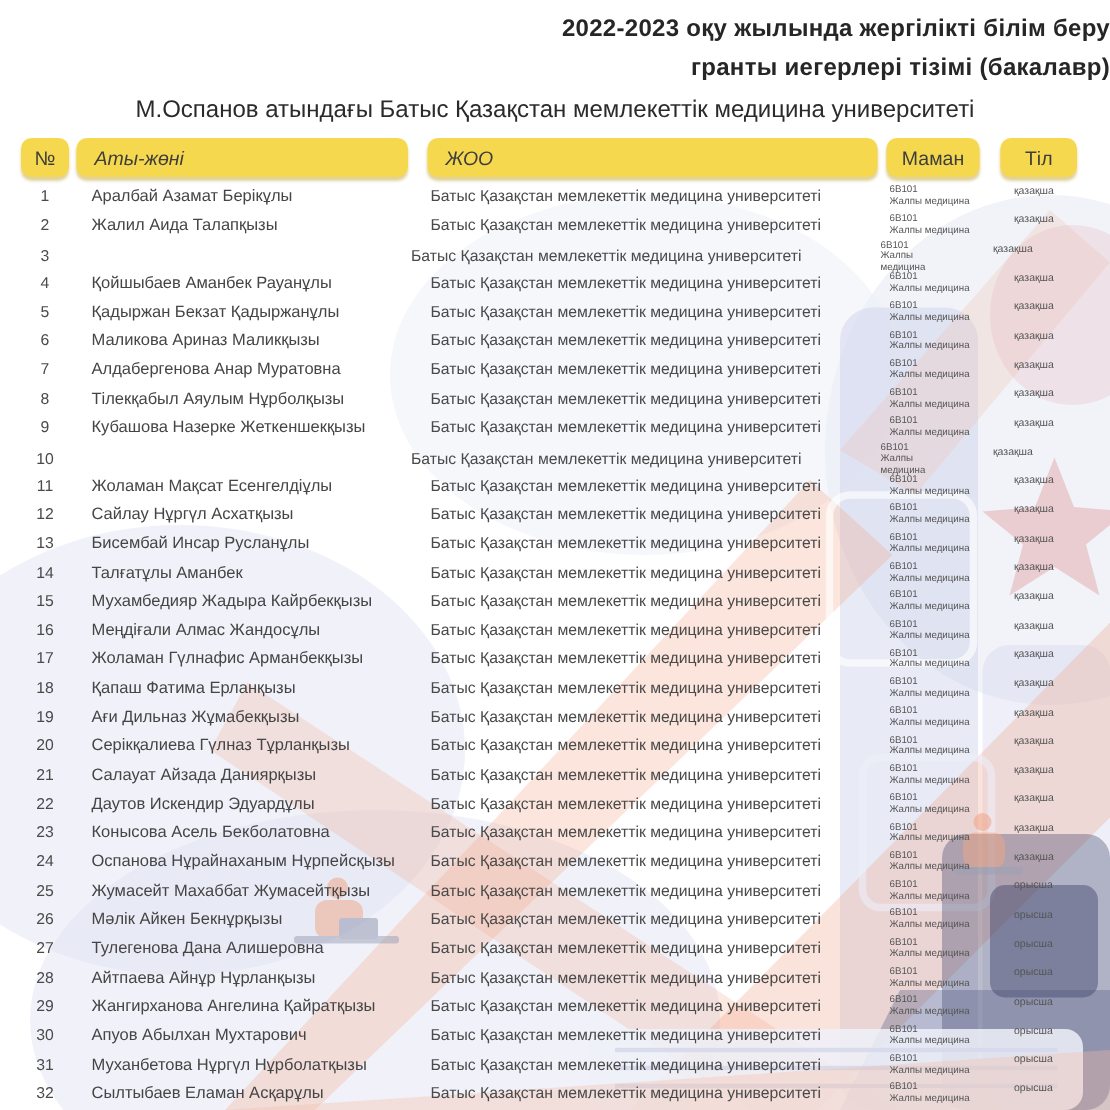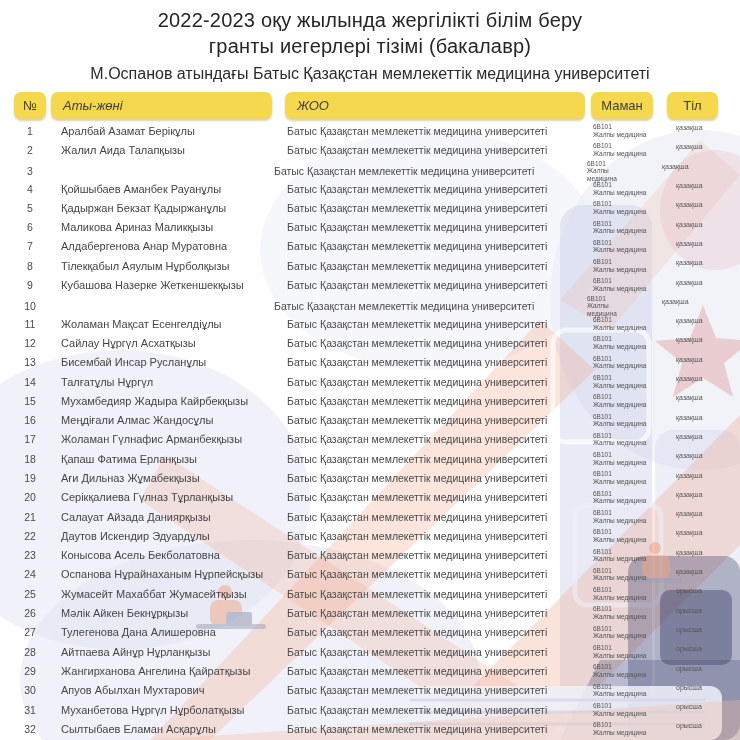--- a/index.html
+++ b/index.html
@@ -9,22 +9,22 @@
     background:#ffffff;
     overflow:hidden;
   }
   .page{position:relative;width:740px;height:740px;background:#fff;}
   .watermark{position:absolute;inset:0;z-index:0;pointer-events:none;}
   .content{position:absolute;inset:0;z-index:1;}
 
   
   .titles{position:absolute;top:7px;left:0;width:740px;text-align:center;}
   .title-line{
-    font-size:20px;line-height:26px;font-weight:400;
-    color:#262626;letter-spacing:.2px;margin:0;
+    font-size:16px;line-height:26px;font-weight:700;
+    color:#262626;letter-spacing:.2px;margin:0;text-align:right;
   }
   .subtitle{
     margin-top:5px;font-size:16px;line-height:20px;font-weight:500;color:#2b2b2b;text-align:center;
   }
 
   
   .grid{
     display:grid;
     grid-template-columns:32px 5px 221px 13px 300px 6px 62px 14px 51px;
     box-sizing:border-box;
@@ -319,21 +319,21 @@
       <div>6B101</div>
       <div>Жалпы медицина</div>
     </div>
     <div></div>
     <div class="c-lang">қазақша</div>
   </div>
 
   <div class="grid row">
     <div class="c-num">14</div>
     <div></div>
-    <div class="c-name">Талғатұлы Нұргүл</div>
+    <div class="c-name">Талғатұлы Аманбек</div>
     <div></div>
     <div class="c-uni">Батыс Қазақстан мемлекеттік медицина университеті</div>
     <div></div>
     <div class="c-spec">
       <div>6B101</div>
       <div>Жалпы медицина</div>
     </div>
     <div></div>
     <div class="c-lang">қазақша</div>
   </div>

